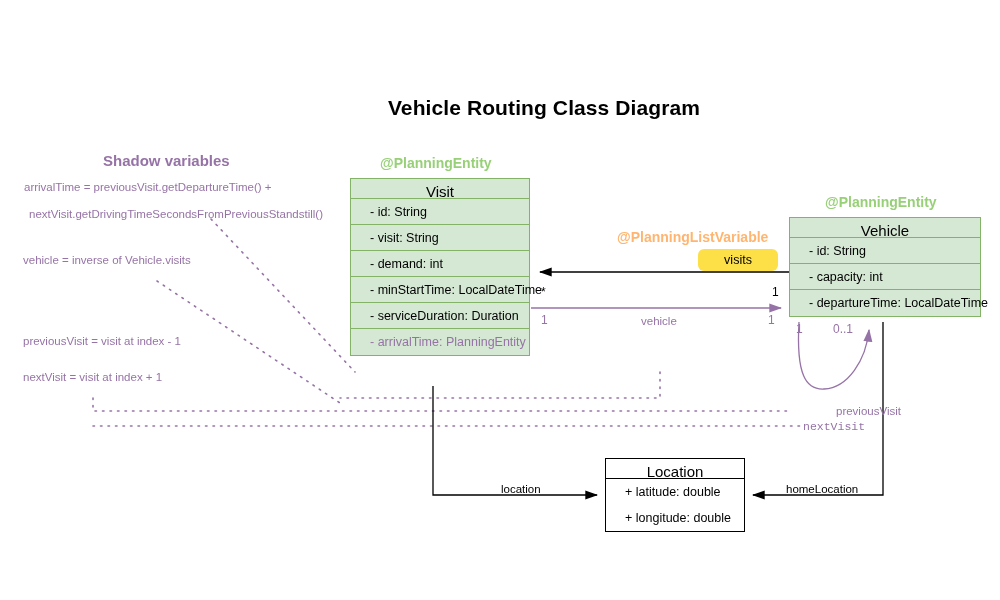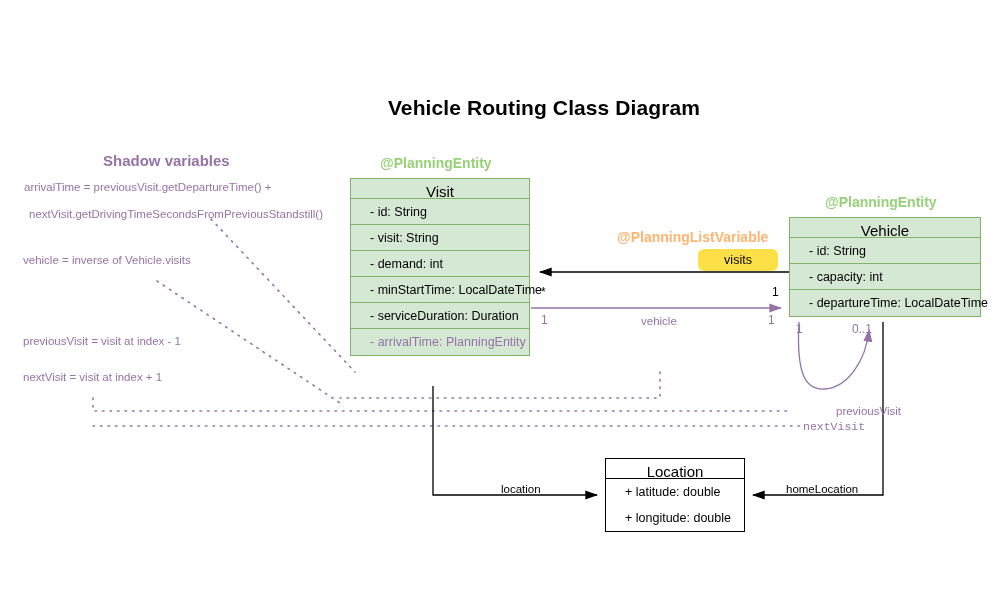--- a/index.html
+++ b/index.html
@@ -234,21 +234,21 @@
   <div class="abs" id="visits-badge">visits</div>
 
   <div class="edge-label black mult" style="left:541px; top:285px;">*</div>
   <div class="edge-label black mult" style="left:772px; top:285px;">1</div>
 
   <div class="edge-label purple" style="left:641px; top:315px;">vehicle</div>
   <div class="edge-label purple mult" style="left:541px; top:313px;">1</div>
   <div class="edge-label purple mult" style="left:768px; top:313px;">1</div>
 
   <div class="edge-label purple mult" style="left:796px; top:322px;">1</div>
-  <div class="edge-label purple mult" style="left:852px; top:322px;">0..1</div>
+  <div class="edge-label purple mult" style="left:833px; top:322px;">0..1</div>
 
   <div class="edge-label purple" style="left:794px; top:405px;margin-left:42px;">previousVisit</div>
   <div class="edge-label purple" style="left:803px; top:420px;font-family:Liberation Mono, monospace;">nextVisit</div>
 
   <div class="edge-label black" style="left:501px; top:483px;">location</div>
   <div class="edge-label black" style="left:786px; top:483px;">homeLocation</div>
 
 </div>
 
 </body></html>

